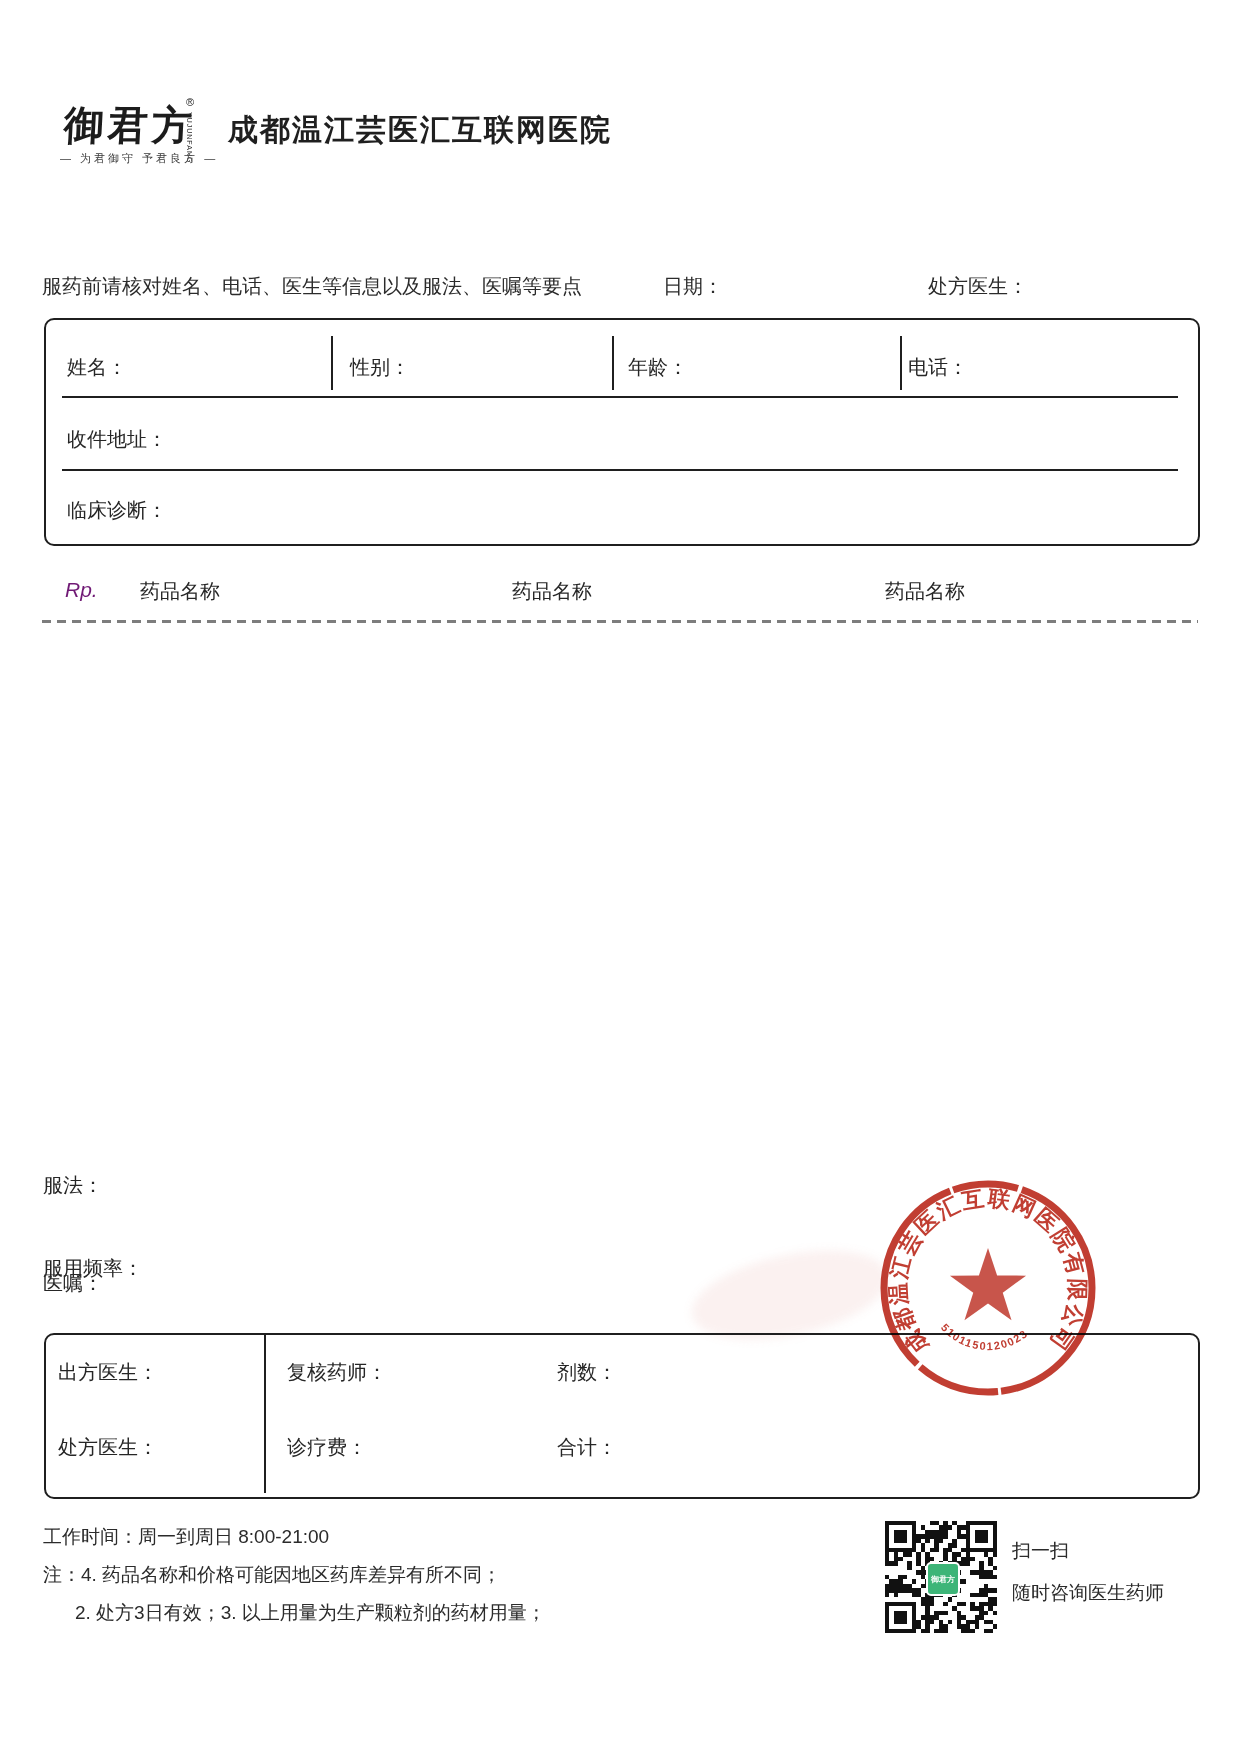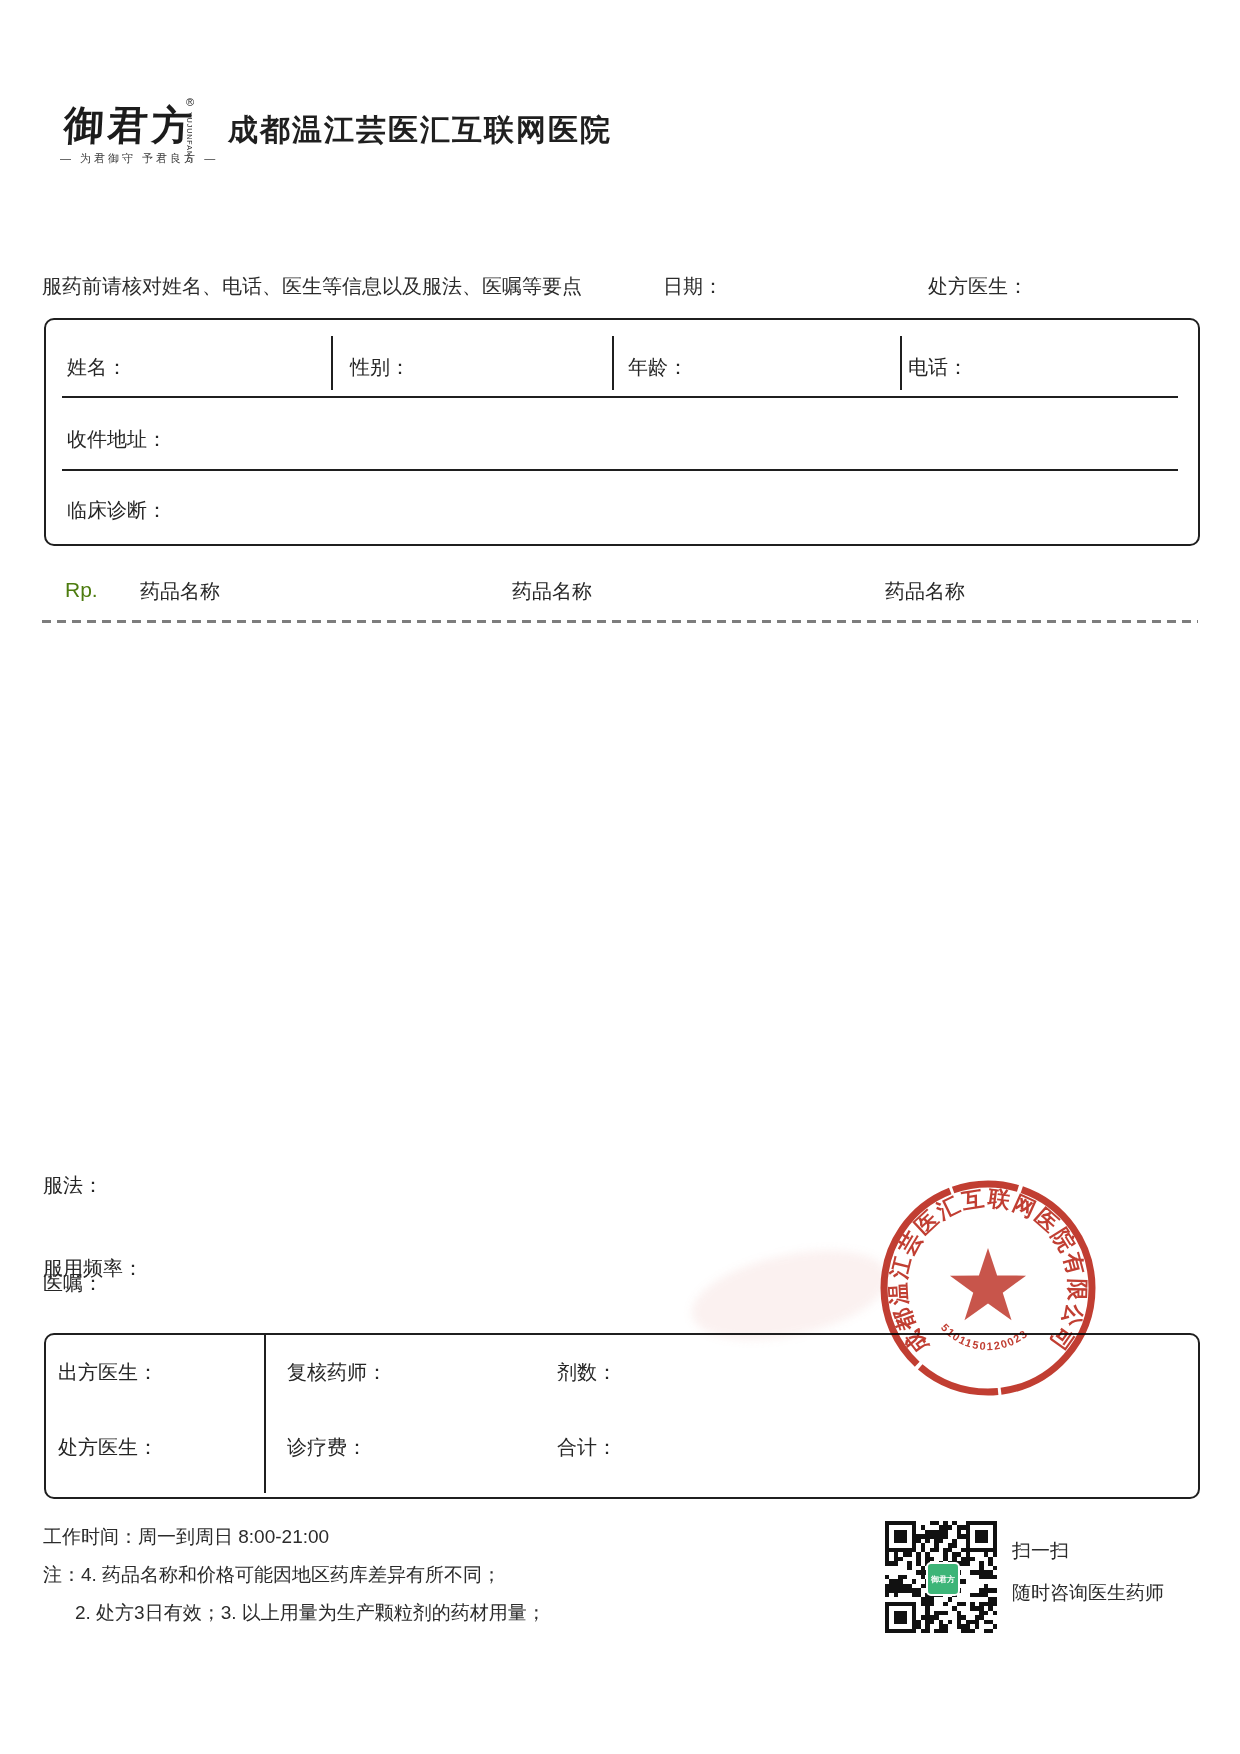--- a/index.html
+++ b/index.html
@@ -17,21 +17,21 @@
 
   
   .notice{font-size:20px;color:#2b2b2b;white-space:nowrap;}
 
   
   .box{position:absolute;border:2px solid #1f1f1f;border-radius:10px;background:transparent;}
   .hline{position:absolute;height:2px;background:#1f1f1f;}
   .vline{position:absolute;width:2px;background:#1f1f1f;}
   .lbl{position:absolute;font-size:20px;color:#262626;white-space:nowrap;}
 
-  .rp{font-size:21px;color:#4d7c0f;}
+  .rp{font-size:21px;color:#701a75;font-style:italic;}
   .dashline{position:absolute;height:3px;
     background:repeating-linear-gradient(90deg,#7d7d7d 0 9px,transparent 9px 15px);}
 
   
   .stamp{mix-blend-mode:multiply;opacity:.93;}
   .smudge{position:absolute;border-radius:50%;filter:blur(5px);
           background:rgba(198,80,70,.08);transform:rotate(-12deg);}
 
   
   .foot{font-size:19px;color:#2b2b2b;white-space:nowrap;}

